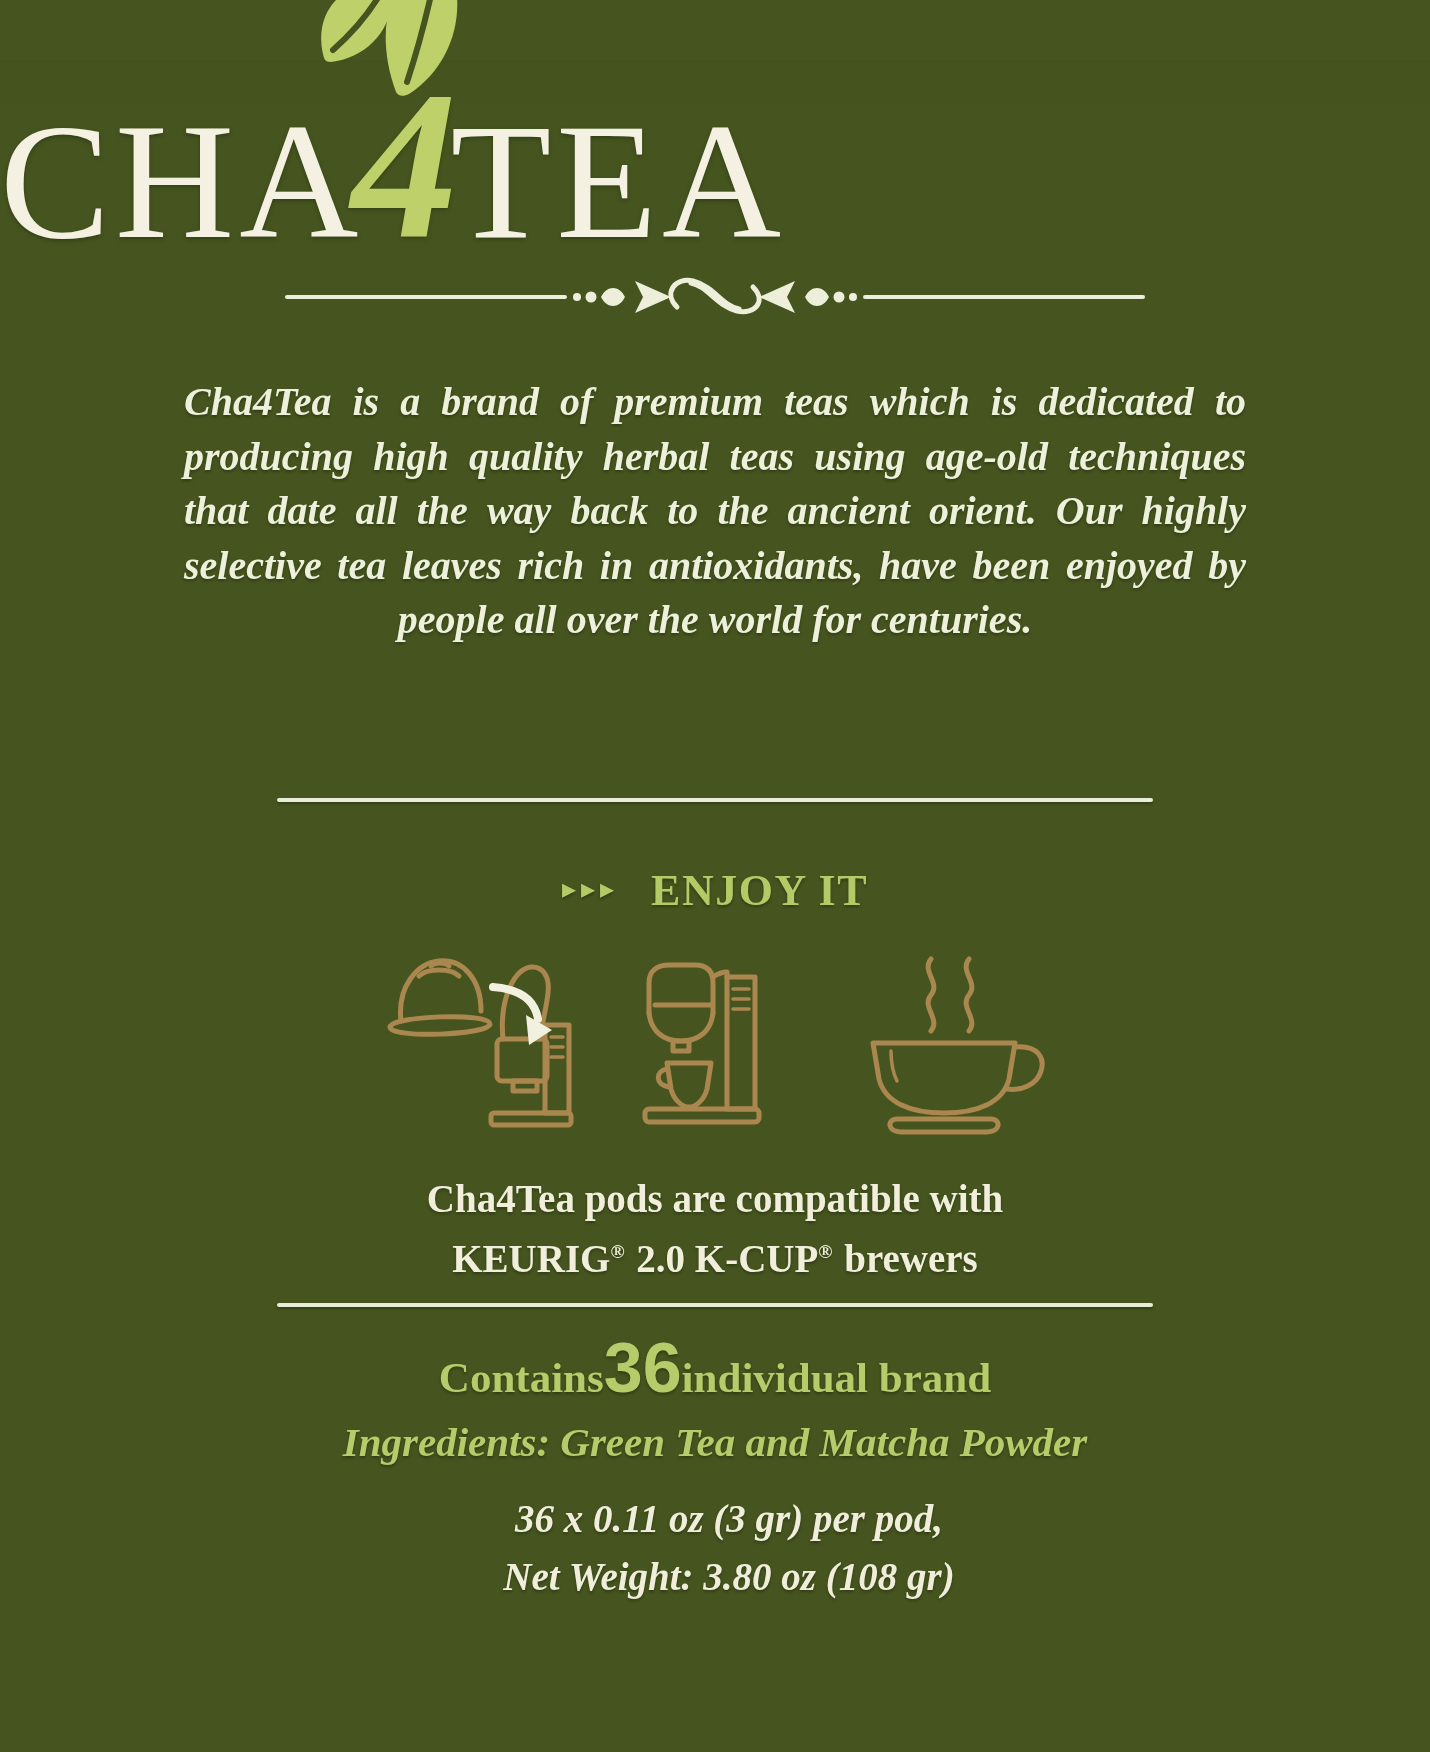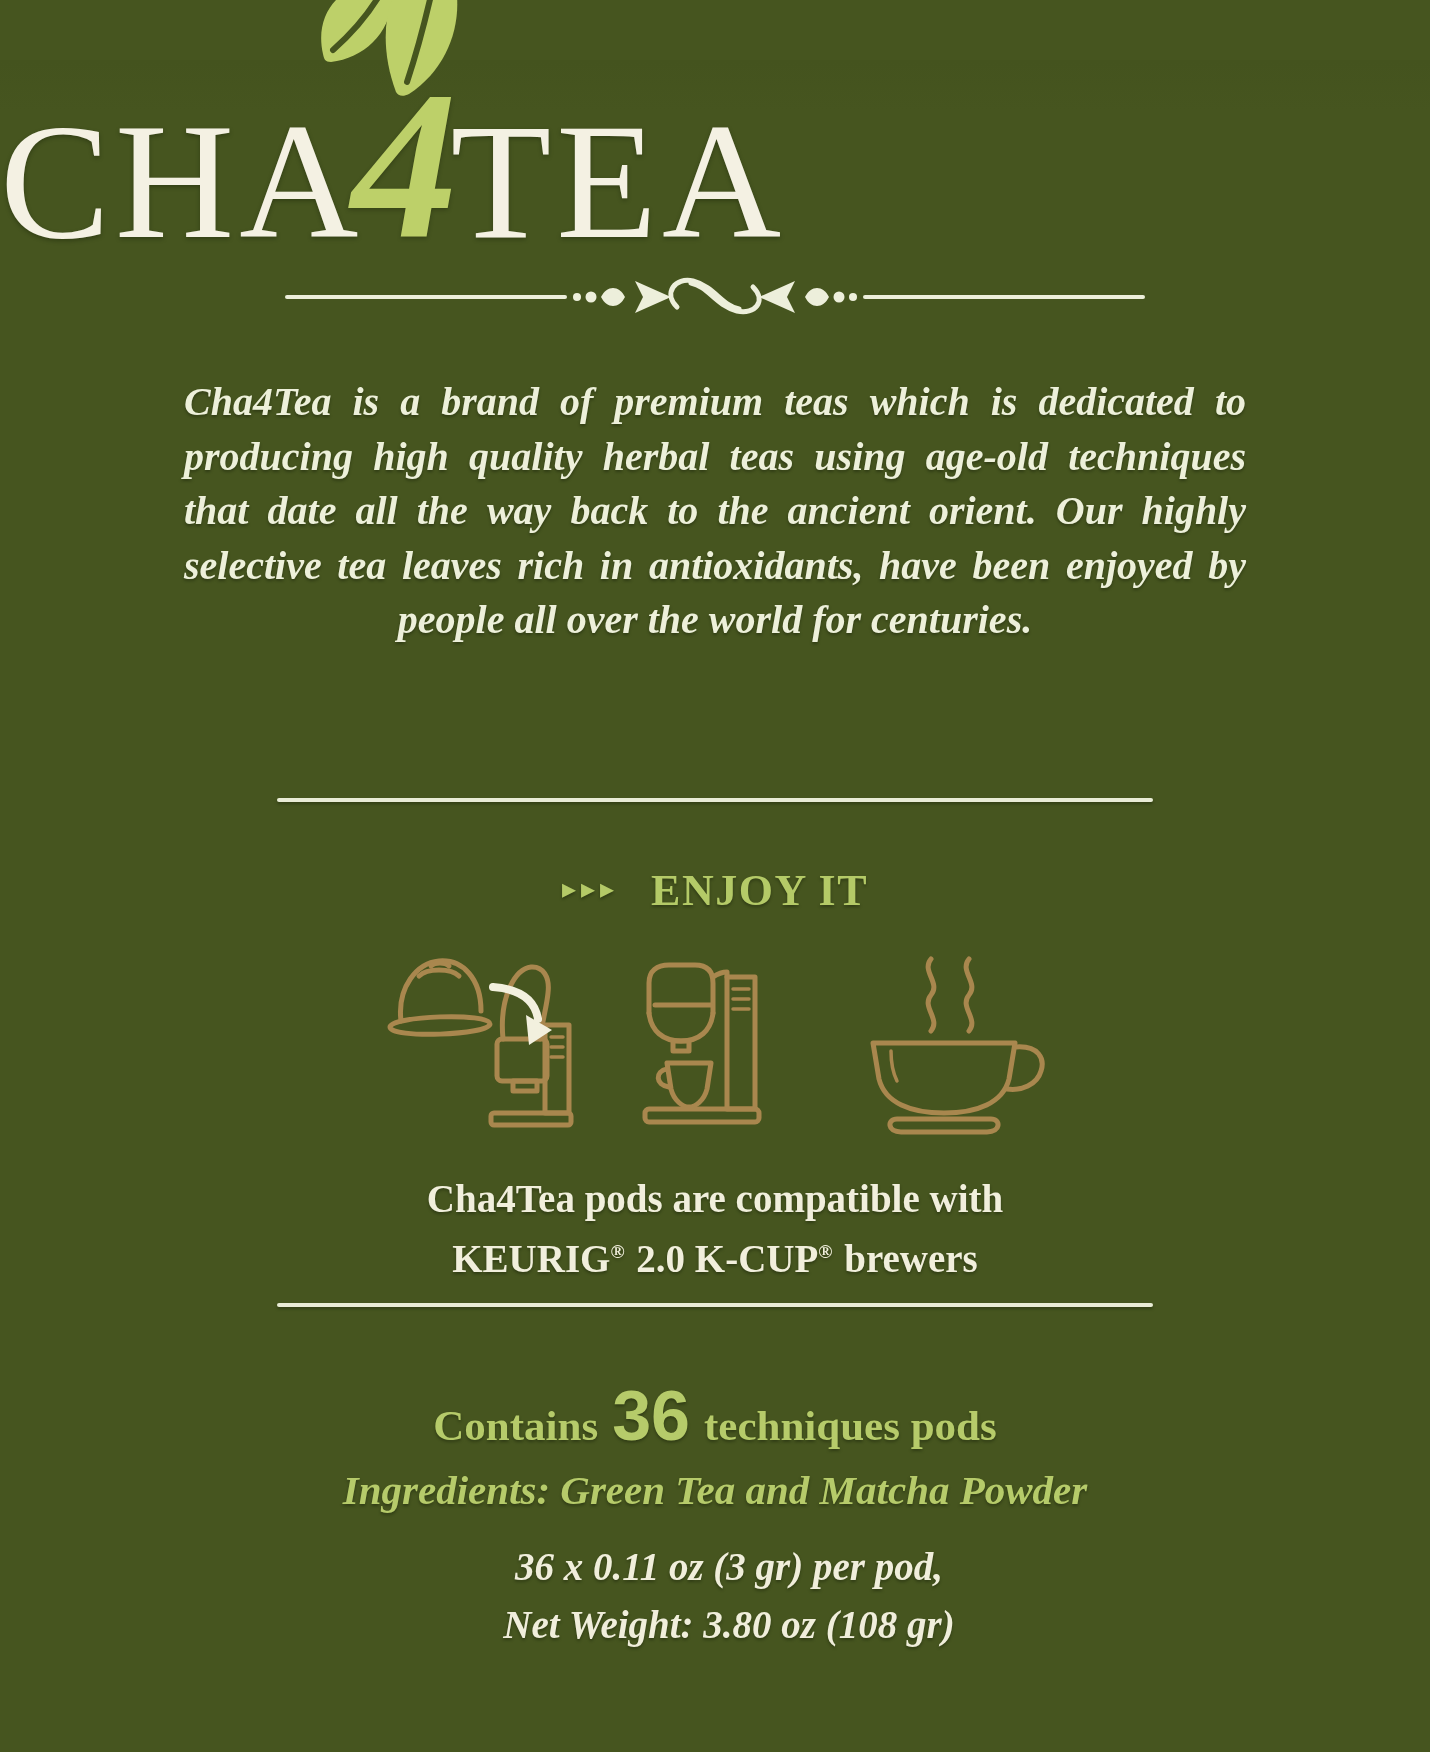--- a/index.html
+++ b/index.html
@@ -108,25 +108,24 @@
     text-shadow: 0 2px 3px rgba(15,22,4,0.4);
   }
   .compat sup.reg {
     font-size: 19px;
     vertical-align: super;
     line-height: 0;
   }
   .gap { margin-left: 0.3em; }
   
   .contains {
-    margin-top: 74px;
+    margin-top: 26px;
     display: flex;
     justify-content: center;
     align-items: baseline;
-    gap: 14px;
     font-weight: 700;
     font-size: 43px;
     line-height: 64px;
     color: #b6cb6a;
     text-shadow: 0 2px 3px rgba(15,22,4,0.4);
   }
   .pod-count {
     font-family: "Liberation Sans", sans-serif;
     font-weight: 700;
     font-size: 70px;
@@ -267,21 +266,21 @@
     <div>
       <span>KEURIG</span><sup class="reg">®</sup><span class="gap">2.0 K-CUP</span><sup class="reg">®</sup><span class="gap">brewers</span>
     </div>
   </div>
 
   <div class="rule rule-bottom"></div>
 
   <div class="contains">
     <span>Contains</span>
     <span class="pod-count">36</span>
-    <span>techniques pods</span>
+    <span>individual brand</span>
   </div>
 
   <div class="ingredients">Ingredients: Green Tea and Matcha Powder</div>
 
   <div class="weight-line per-pod">36 x 0.11 oz (3 gr) per pod,</div>
   <div class="weight-line net-weight">Net Weight: 3.80 oz (108 gr)</div>
 
 </div>
 
 </body></html>

